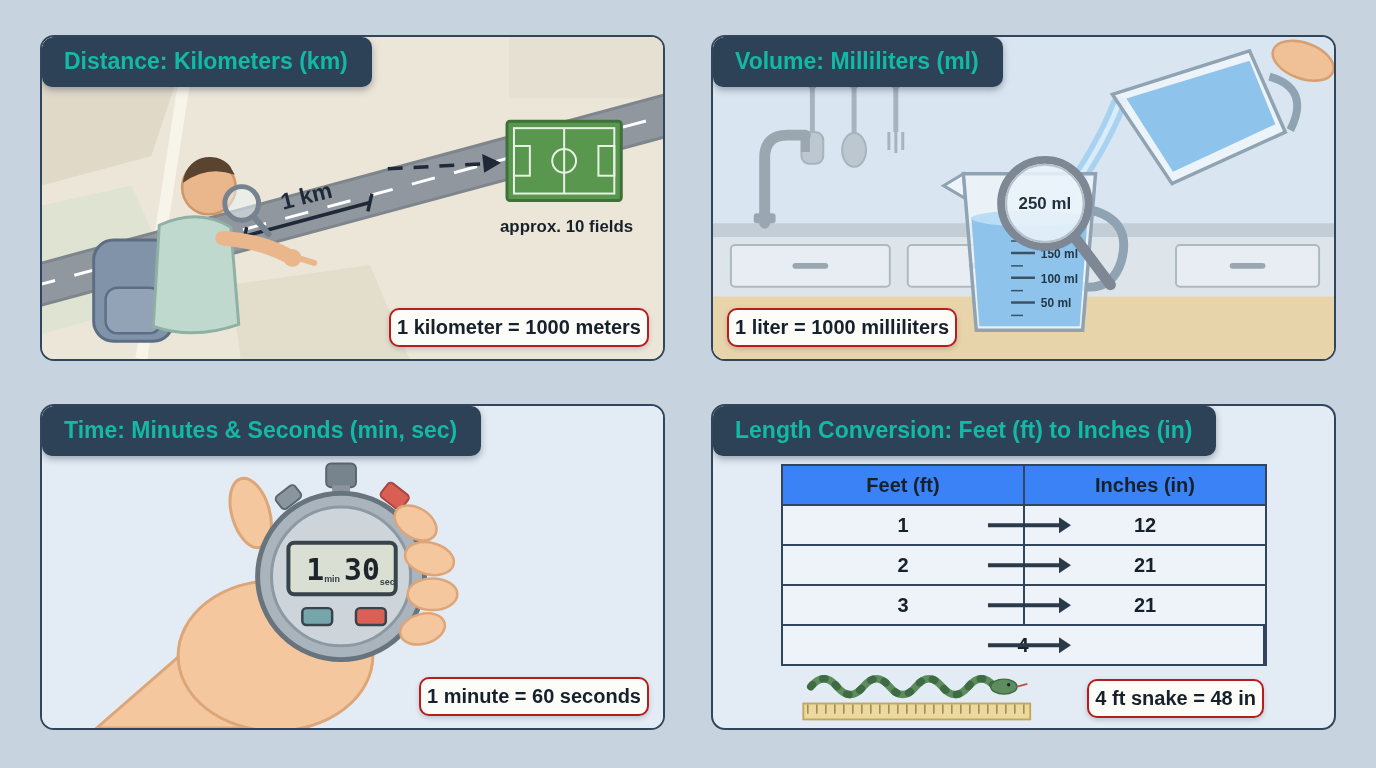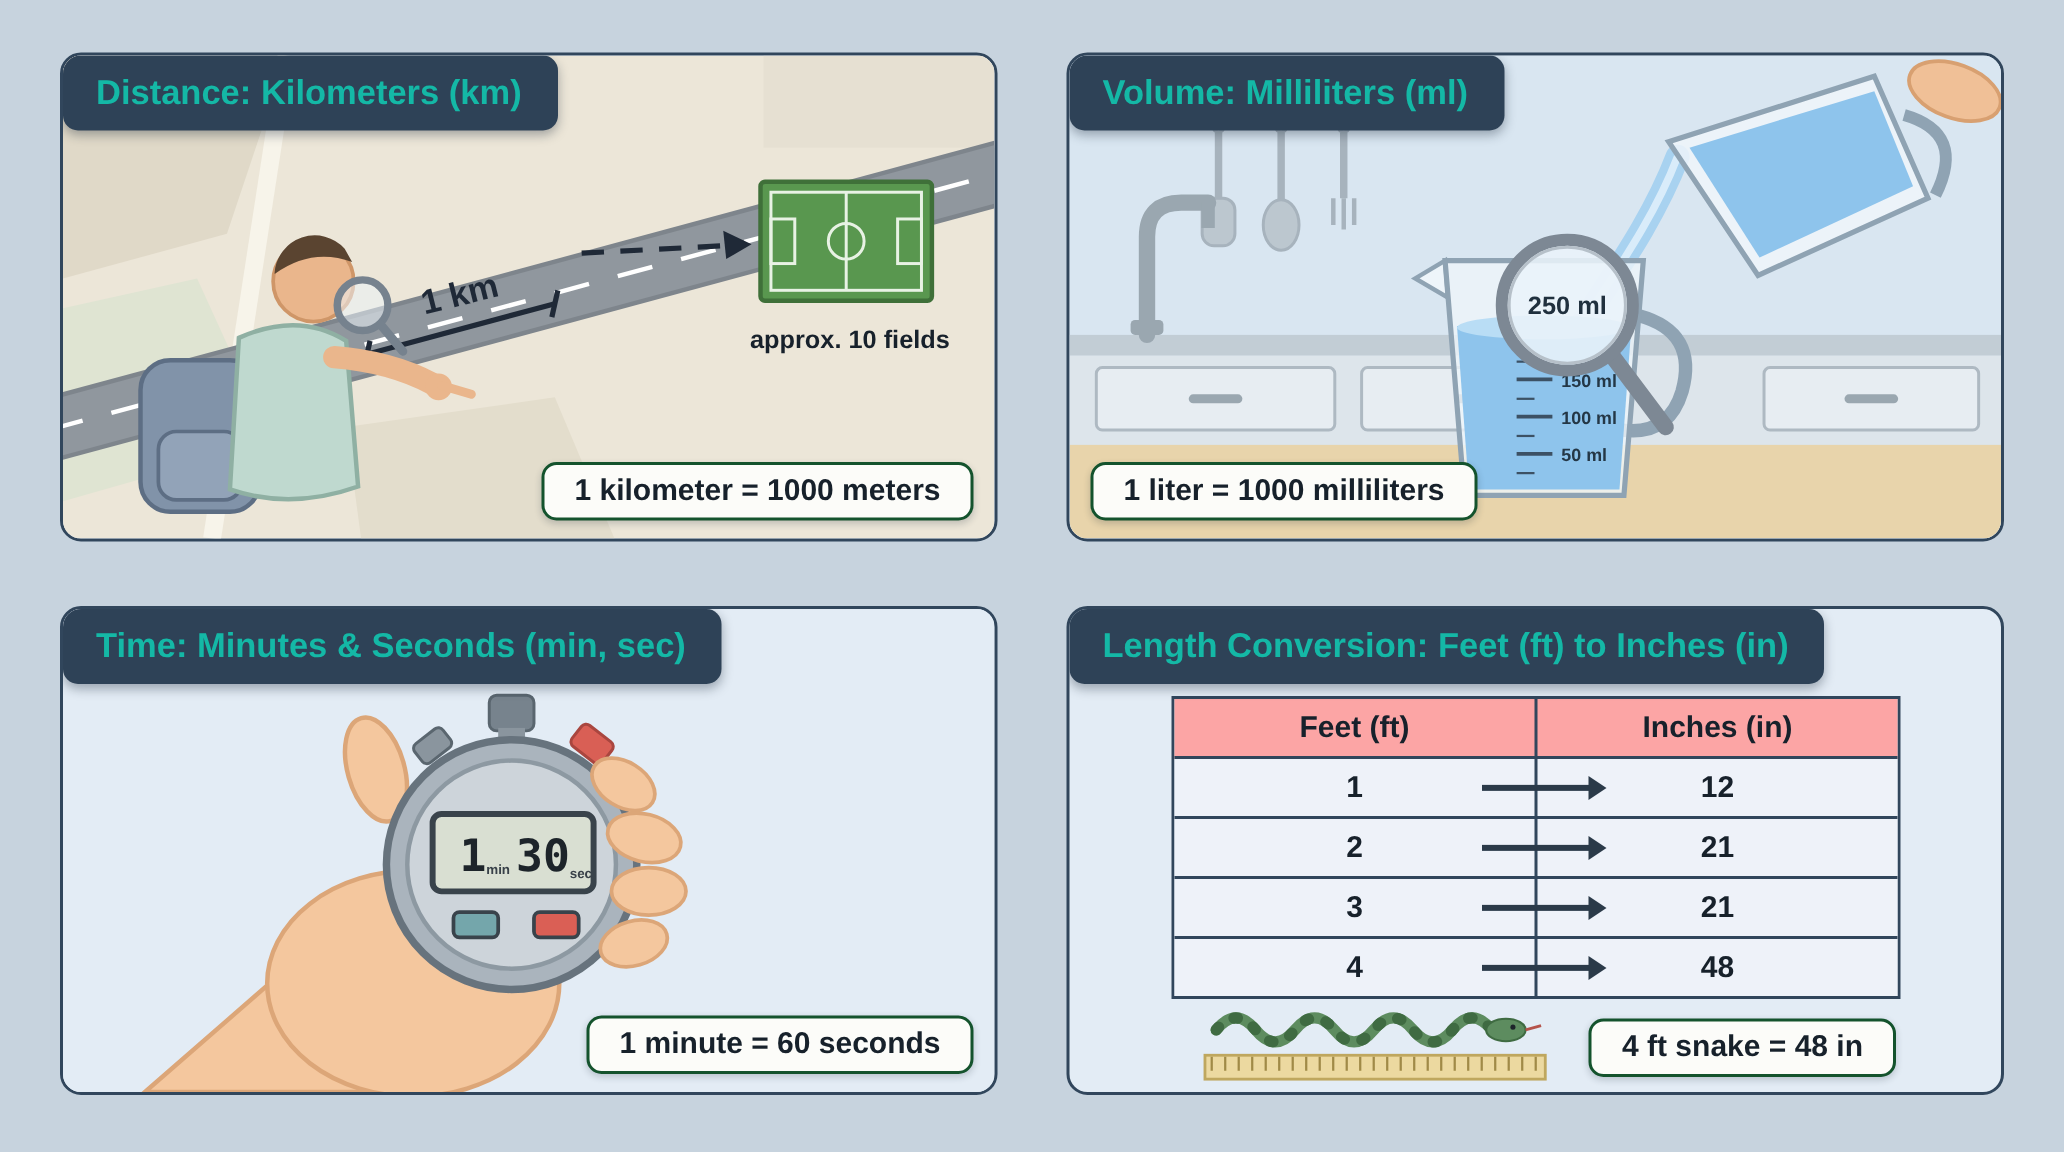--- a/index.html
+++ b/index.html
@@ -34,23 +34,23 @@
     font-weight:bold;
     padding:11px 24px 12px 22px;
     border-radius:10px;
     box-shadow:0 3px 7px rgba(20,35,52,.35);
     white-space:nowrap;
     z-index:5;
   }
   .callout{
     position:absolute;
     background:#fcfcf9;
-    border:2px solid #14532d;
+    border:2px solid #b91c1c;
     border-radius:10px;
-    padding:6px 20px;
+    padding:6px 6px;
     font-size:20px;
     font-weight:bold;
     color:#17212b;
     white-space:nowrap;
     box-shadow:0 2px 5px rgba(20,35,52,.2);
     z-index:5;
   }
   #callout-distance{right:14px;bottom:12px;}
   #callout-volume{left:14px;bottom:12px;}
   #callout-time{right:14px;bottom:12px;}
@@ -59,21 +59,21 @@
   
   .conv-table{
     position:absolute;left:68px;top:58px;width:486px;
     border:2.5px solid #31465c;
     background:#edf2f8;
     z-index:4;
     box-sizing:border-box;
   }
   .ct-header{
     display:flex;height:38px;
-    background:#fca5a5;
+    background:#3b82f6;
     border-bottom:2.5px solid #31465c;
   }
   .ct-row{
     display:flex;height:38px;
     border-bottom:2.5px solid #31465c;
     position:relative;
     background:#eef2f9;
   }
   .ct-row:last-child{border-bottom:none;}
   .ct-cell{
@@ -283,21 +283,20 @@
       <div class="ct-cell">21</div>
       <div class="ct-arrow"></div>
     </div>
     <div class="ct-row">
       <div class="ct-cell">3</div>
       <div class="ct-cell">21</div>
       <div class="ct-arrow"></div>
     </div>
     <div class="ct-row">
       <div class="ct-cell">4</div>
-      <div class="ct-cell">48</div>
       <div class="ct-arrow"></div>
     </div>
   </div>
   <svg class="snake-svg" viewBox="0 0 270 64">
     <g>
       <rect x="2" y="40" width="242" height="17" fill="#ecd9a0" stroke="#bfa75e" stroke-width="2"></rect>
       <line x1="6" y1="46" x2="240" y2="46" stroke="#a08a47" stroke-width="10" stroke-dasharray="1.6 8"></line>
     </g>
     <g>
       <path d="M10,22 q 14,-17 28,0 t 28,0 t 28,0 t 28,0 t 28,0 t 28,0 t 28,0" fill="none" stroke="#5d8c5f" stroke-width="8" stroke-linecap="round"></path>

